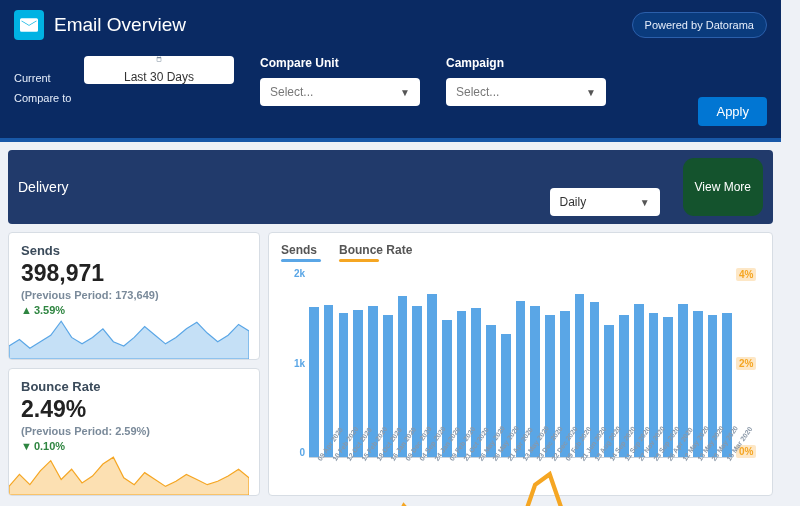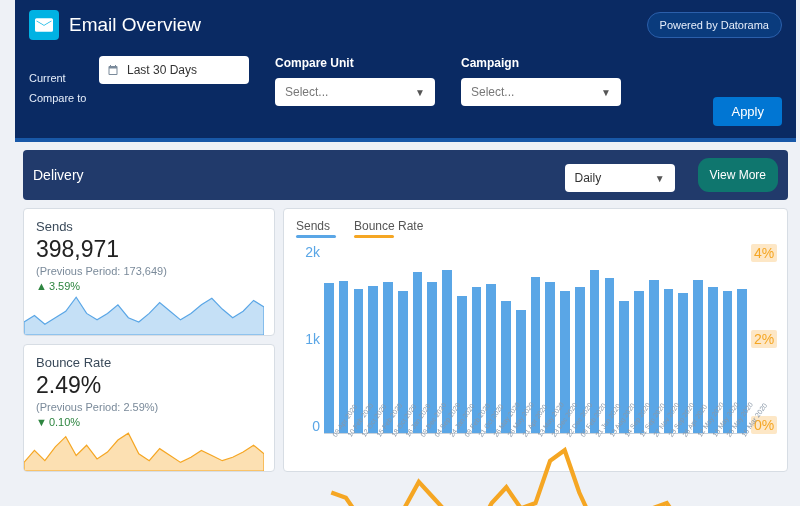--- a/index.html
+++ b/index.html
@@ -1,17 +1,17 @@
 <!DOCTYPE html>
 <html><head>
 <meta charset="utf-8">
 <style>
   * { box-sizing: border-box; margin: 0; padding: 0; font-family: -apple-system, BlinkMacSystemFont, "Segoe UI", Arial, sans-serif; }
   html, body { width: 800px; height: 506px; background: #eef1f6; overflow: hidden; }
-  .page { width: 781px; margin-left: 15px; }
+  .page { width: 781px; }
   
   .hdr {
     background: #0a2a63;
     color: #fff;
     padding: 10px 14px 12px 14px;
     border-bottom: 4px solid #1858a8;
   }
   .hdr-top { display: flex; align-items: center; justify-content: space-between; }
   .title-wrap { display: flex; align-items: center; gap: 10px; }
   .title-icon {
@@ -30,20 +30,21 @@
   .info-icon {
     width: 12px; height: 12px; border-radius: 50%; background: #fff; color: #0a2a63;
     font-size: 9px; font-weight: 700; display: inline-flex; align-items: center; justify-content: center;
   }
   .date-row { display: flex; align-items: flex-end; gap: 8px; }
   .date-row .row-label { font-size: 11px; width: 62px; color: #e6eefb; }
   .picker {
     background: #fff; color: #333; border-radius: 4px; height: 28px;
     width: 150px; display: flex; align-items: center; padding: 0 8px; gap: 8px;
     font-size: 12px;
+    flex-direction: column;
   }
   .picker svg { width: 12px; height: 12px; fill: #7a8a9a; }
   .select {
     background: #fff; color: #777; border-radius: 4px; height: 28px; width: 160px;
     display: flex; align-items: center; justify-content: space-between;
     padding: 0 10px; font-size: 12px;
   }
   .select .caret { font-size: 10px; color: #555; }
   .filters-right { flex: 1; display: flex; justify-content: flex-end; align-items: flex-end; height: 70px; }
   .apply-btn {
@@ -55,25 +56,25 @@
     background: #fff; margin: 8px 8px 0 8px; border: 1px solid #d7dde4; border-radius: 4px;
     padding: 8px 10px; display: flex; align-items: center; justify-content: space-between;
   }
   .delivery-title { font-size: 17px; font-weight: 400; color: #16325c; background:#0a2a63; color:#fff; }
   
   .delivery-bar { background: #213a6b; border: none; }
   .delivery-title { background: transparent; color: #fff; font-size: 14px; }
   .delivery-right { display: flex; align-items: flex-end; gap: 23px; }
   .select.daily { width: 110px; color: #333; }
   .view-more-btn {
-    background: #0f766e; color: #fff; font-size: 12px; border: none;
-    padding: 10px 12px; border-radius: 11px; cursor: pointer;
-  }
-  
-  .row { display: flex; gap: 8px; margin: 8px; }
+    background: #14532d; color: #fff; font-size: 12px; border: none;
+    padding: 22px 12px; border-radius: 11px; cursor: pointer;
+  }
+  
+  .row { display: flex; gap: 8px; margin: 8px; font-weight: bold; }
   .card {
     background: #fff; border: 1px solid #d7dde4; border-radius: 4px;
     padding: 10px 12px; position: relative;
   }
   .metrics-col { width: 252px; display: flex; flex-direction: column; gap: 8px; }
   .metric-card { height: 128px; overflow: hidden; }
   .metric-name { font-size: 13px; color: #3a4a5a; }
   .metric-val { font-size: 23px; color: #222; margin-top: 2px; }
   .metric-prev { font-size: 11px; color: #7a8a9a; margin-top: 2px; }
   .metric-delta { font-size: 11px; margin-top: 3px; display: flex; align-items: center; gap: 2px; }
@@ -82,21 +83,21 @@
   .spark { position: absolute; left: 0; right: 0; bottom: 0; height: 42px; }
   .chart-card { flex: 1; height: 264px; }
   .chart-legend { display: flex; gap: 18px; font-size: 12px; margin-bottom: 6px; }
   .leg-item { display: flex; flex-direction: column; gap: 2px; color:#555; }
   .leg-underline { height:3px; width:40px; border-radius:2px; }
   .leg-underline.blue { background:#5aa6e6; }
   .leg-underline.orange { background:#f5a623; }
   .chart-body { position: relative; height: 210px; }
   .y-axis-left, .y-axis-right {
     position: absolute; top: 0; bottom: 20px; width: 24px;
-    font-size: 14px; color:#5aa6e6; display:flex; flex-direction:column; justify-content:space-between;
+    font-size: 10px; color:#5aa6e6; display:flex; flex-direction:column; justify-content:space-between;
   }
   .y-axis-left { left: 0; align-items:flex-end; }
   .y-axis-right { right: 0; align-items:flex-start; color:#f5a623; }
   .y-axis-right span { background:#fde7c6; padding:1px 3px; border-radius:2px; }
   .plot { position:absolute; left:28px; right:28px; top:0; bottom:20px; border-bottom:1px solid #c9d2db; }
   .x-axis { position:absolute; left:28px; right:28px; bottom:-4px; height:24px; font-size:7px; color:#8a98a8; }
   .x-axis span { position:absolute; transform: rotate(-55deg); transform-origin: top left; white-space:nowrap; }
   .bars { position:absolute; inset:0; display:flex; align-items:flex-end; gap:1.2%; }
   .bars div { background:#5aa6e6; flex:1; }
   .line-overlay { position:absolute; inset:0; }

